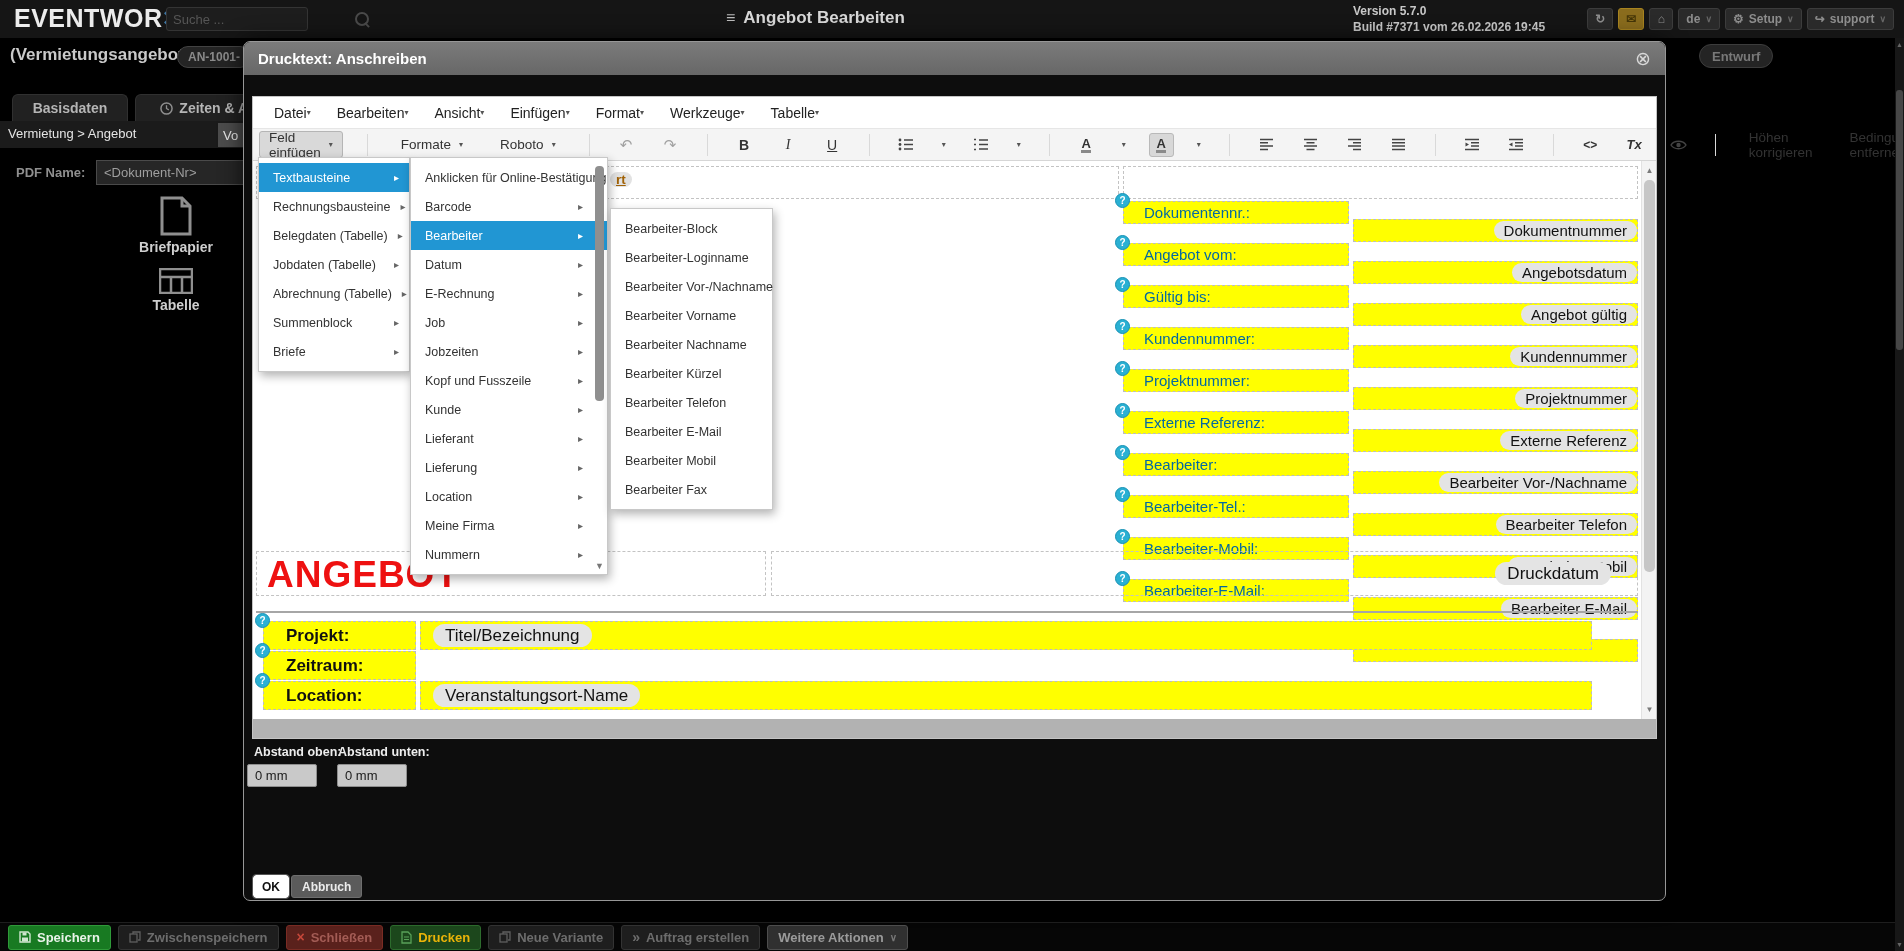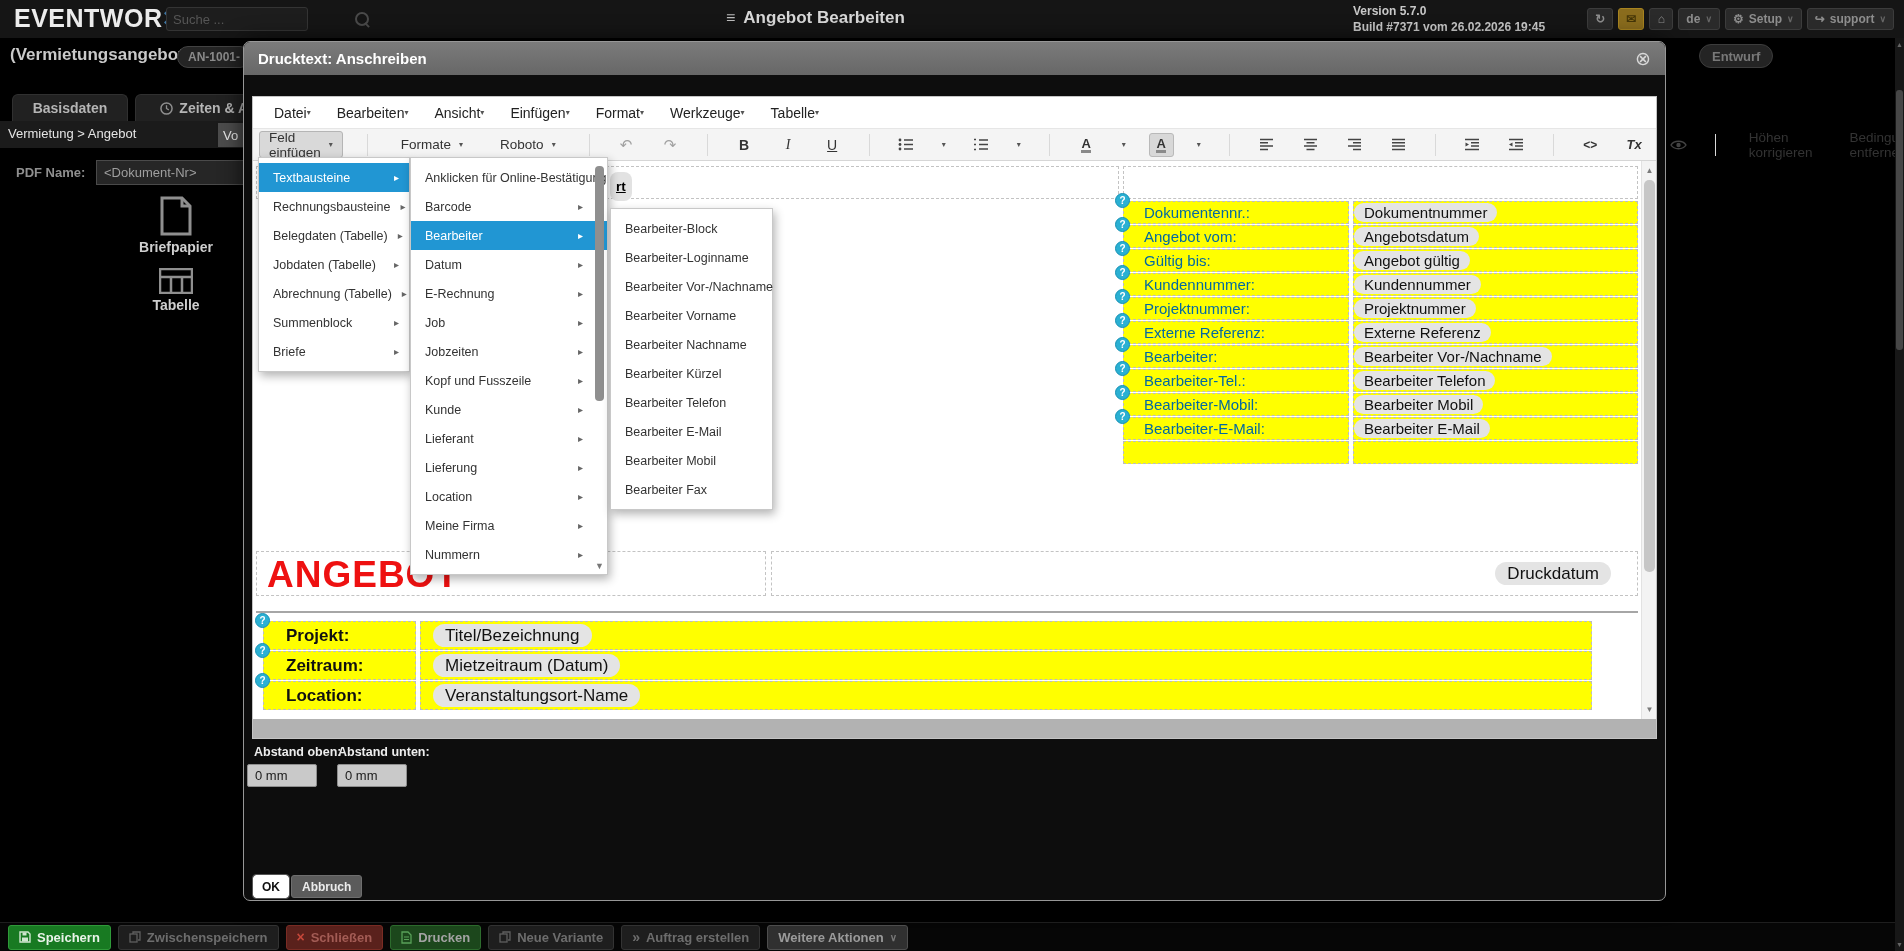--- a/index.html
+++ b/index.html
@@ -67,34 +67,34 @@
   .ud{font-size:15px;color:#a0a0a0;}
   .bold{font-weight:bold;}.ital{font-style:italic;font-family:"Liberation Serif",serif;}.und{text-decoration:underline;}
   .abtn span.aa{font-weight:bold;font-size:13px;border-bottom:3px solid #8a8a8a;line-height:13px;}
   .ttext{font-size:13.5px;color:#333;padding:0 9px;}
   .tico svg{display:block;}
   
   .docwrap{position:relative;height:577px;background:#fff;}
   .doc{position:relative;height:558px;background:#fff;overflow:hidden;}
   .band{height:19px;background:#b2b2b2;}
   .dash{position:absolute;border:1px dashed #c3c3c3;box-sizing:border-box;}
-  .rtpill{position:absolute;left:357px;top:11px;background:#e2e2e2;border-radius:8px;padding:7px 6px;
-          font-size:13.5px;font-weight:bold;text-decoration:underline;color:#000000;}
+  .rtpill{position:absolute;left:357px;top:11px;background:#e2e2e2;border-radius:8px;padding:0 6px;
+          font-size:13.5px;font-weight:bold;text-decoration:underline;color:#a16207;}
   .angebot{position:absolute;left:3px;top:390px;width:510px;height:45px;border:1px dashed #c3c3c3;box-sizing:border-box;
            font-size:37px;font-weight:bold;color:#ee1111;padding:2px 0 0 10px;letter-spacing:1px;}
   .ddbox{position:absolute;left:518px;top:390px;width:867px;height:45px;border:1px dashed #c3c3c3;box-sizing:border-box;
          display:flex;align-items:center;justify-content:flex-end;padding-right:26px;}
   .divider{position:absolute;left:3px;top:450px;width:1382px;height:2px;background:#a6a6a6;}
   .pill{background:#e4e4e4;border-radius:10px;padding:0 10px;font-size:15px;line-height:19px;color:#111;white-space:nowrap;}
   .pill.big{font-size:17px;line-height:23px;border-radius:12px;padding:0 12px;}
   .info-table{position:absolute;left:870px;top:40px;width:515px;}
   .irow{position:relative;display:flex;margin-bottom:1px;}
   .icell{height:23px;display:flex;align-items:center;background:#ffff00;border:1px dashed #bdbdbd;box-sizing:border-box;}
   .ilabel{width:226px;padding-left:20px;font-size:15px;color:#0369a1;}
-  .ival{width:285px;margin-left:4px;padding-right:8px;}
+  .ival{width:285px;margin-left:4px;justify-content:flex-end;padding-right:0;margin-top:18px;}
   .help{position:absolute;left:-8px;top:-8px;width:15px;height:15px;border-radius:50%;background:#2ab0d3;
         border:1px solid #1691b4;color:#fff;font-size:10px;font-weight:bold;display:flex;align-items:center;
         justify-content:center;z-index:2;box-sizing:border-box;}
   .proj-table{position:absolute;left:10px;top:460px;width:1330px;}
   .prow{position:relative;display:flex;margin-bottom:1px;}
   .pcell{height:29px;display:flex;align-items:center;background:#ffff00;border:1px dashed #bdbdbd;box-sizing:border-box;}
   .plabel{width:153px;padding-left:22px;font-size:17px;font-weight:bold;color:#111;}
   .pval{width:1172px;margin-left:4px;padding-left:12px;}
   
   .escroll{position:absolute;right:0;top:0;width:15px;height:558px;background:#f3f3f3;border-left:1px solid #e2e2e2;box-sizing:border-box;}
@@ -124,21 +124,21 @@
   .abbtn{position:absolute;left:47px;top:833px;height:21px;padding:0 10px;background:#5b5b5b;border:1px solid #6e6e6e;
          border-radius:3px;color:#ececec;font-size:12px;font-weight:bold;display:flex;align-items:center;}
   
   .actionbar{position:absolute;left:0;top:922px;width:1904px;height:29px;background:#060606;border-top:1px solid #1e1e1e;
              display:flex;align-items:center;padding-left:8px;gap:7px;box-sizing:border-box;z-index:5;}
   .abtn2{height:25px;border-radius:3px;display:flex;align-items:center;gap:6px;padding:0 10px;
          font-size:13px;font-weight:bold;box-sizing:border-box;}
   .b-green{background:#187a22;border:1px solid #2f9a39;color:#e9f3e9;}
   .b-dark{background:#1e1e1e;border:1px solid #333;color:#6d6d6d;}
   .b-red{background:#5a211c;border:1px solid #7a2c24;color:#a35c55;}
-  .b-dgreen{background:#1c471c;border:1px solid #2d6b2d;color:#a3a3a3;}
+  .b-dgreen{background:#1c471c;border:1px solid #2d6b2d;color:#eab308;}
   .b-gray{background:#303030;border:1px solid #4e4e4e;color:#9b9b9b;}
   .xg{color:#c5473a;font-size:14px;}
   .dg{font-size:14px;}
   
   .pscroll{position:absolute;right:0;top:38px;width:9px;height:913px;background:#171717;z-index:40;}
   .pscroll .thumb{position:absolute;left:1px;top:52px;width:7px;height:260px;background:#474747;border-radius:3px;}
   .pscroll .ar{position:absolute;left:0;width:9px;text-align:center;font-size:7px;color:#666;}
 </style>
 </head>
 <body>
@@ -497,23 +497,20 @@
                   </div>
                   <div class="pcell pval">
                     <span class="pill big">Titel/Bezeichnung</span>
                   </div>
                 </div>
 
                 <div class="prow">
                   <span class="help">?</span>
                   <div class="pcell plabel">
                     <span>Zeitraum:</span>
-                  </div>
-                  <div class="pcell pval">
-                    <span class="pill big">Mietzeitraum (Datum)</span>
                   </div>
                 </div>
 
                 <div class="prow">
                   <span class="help">?</span>
                   <div class="pcell plabel">
                     <span>Location:</span>
                   </div>
                   <div class="pcell pval">
                     <span class="pill big">Veranstaltungsort-Name</span>

